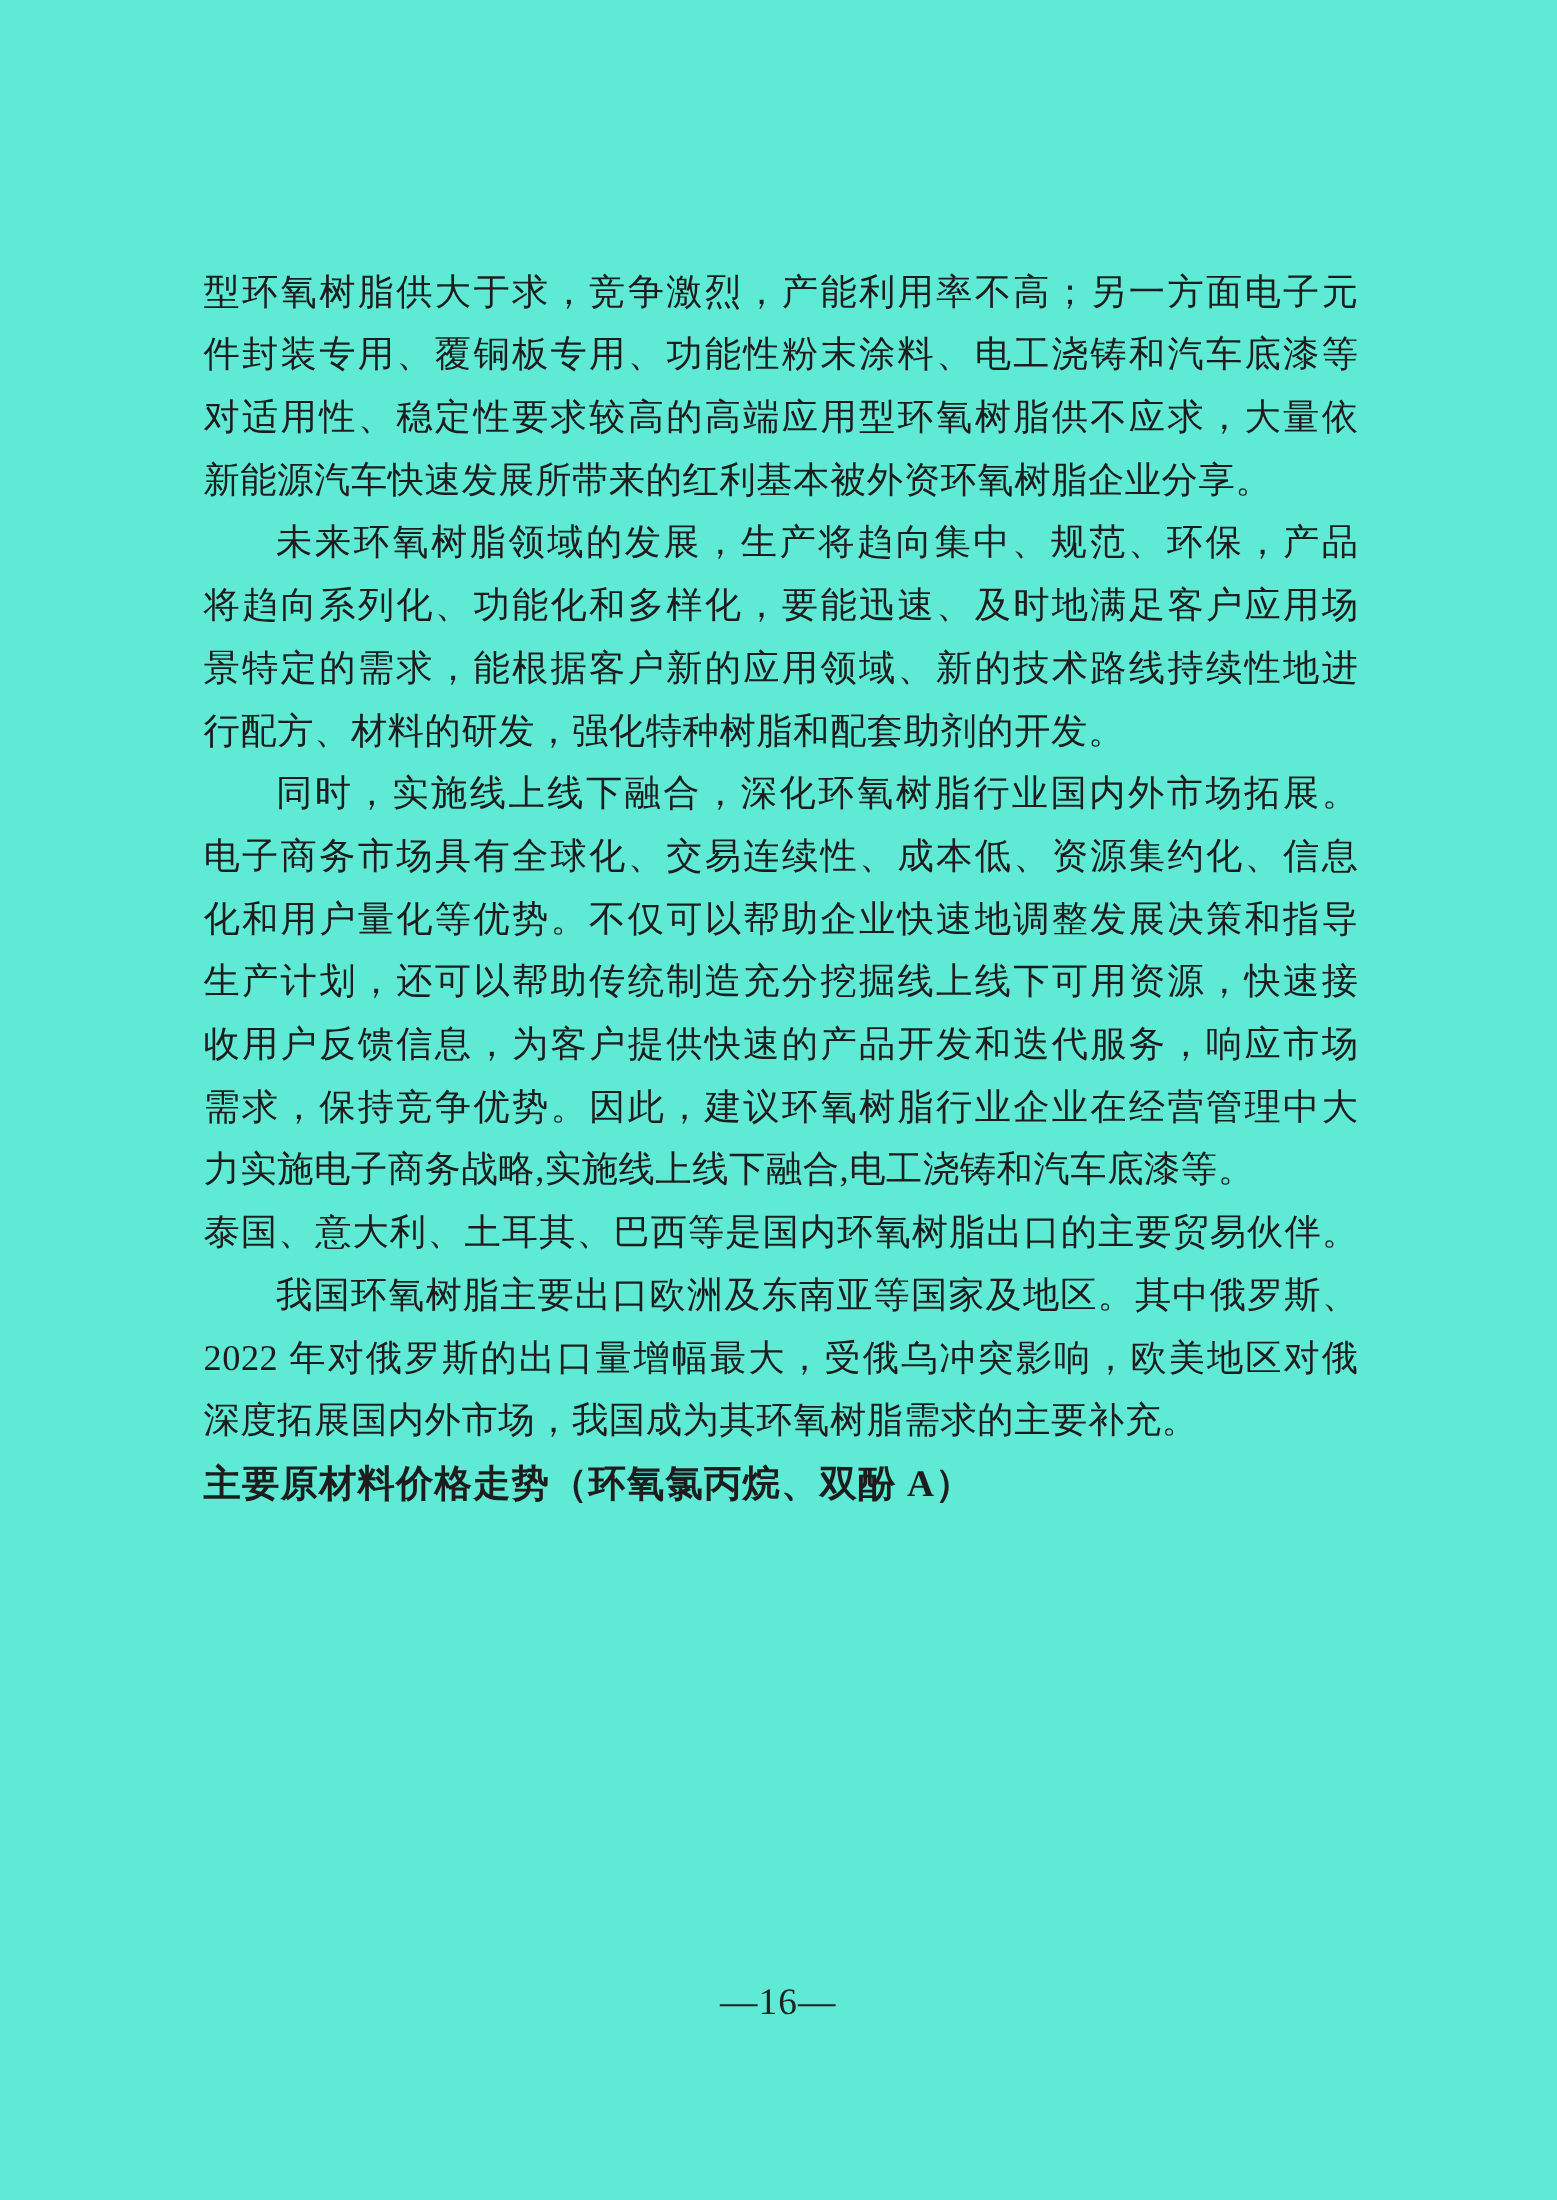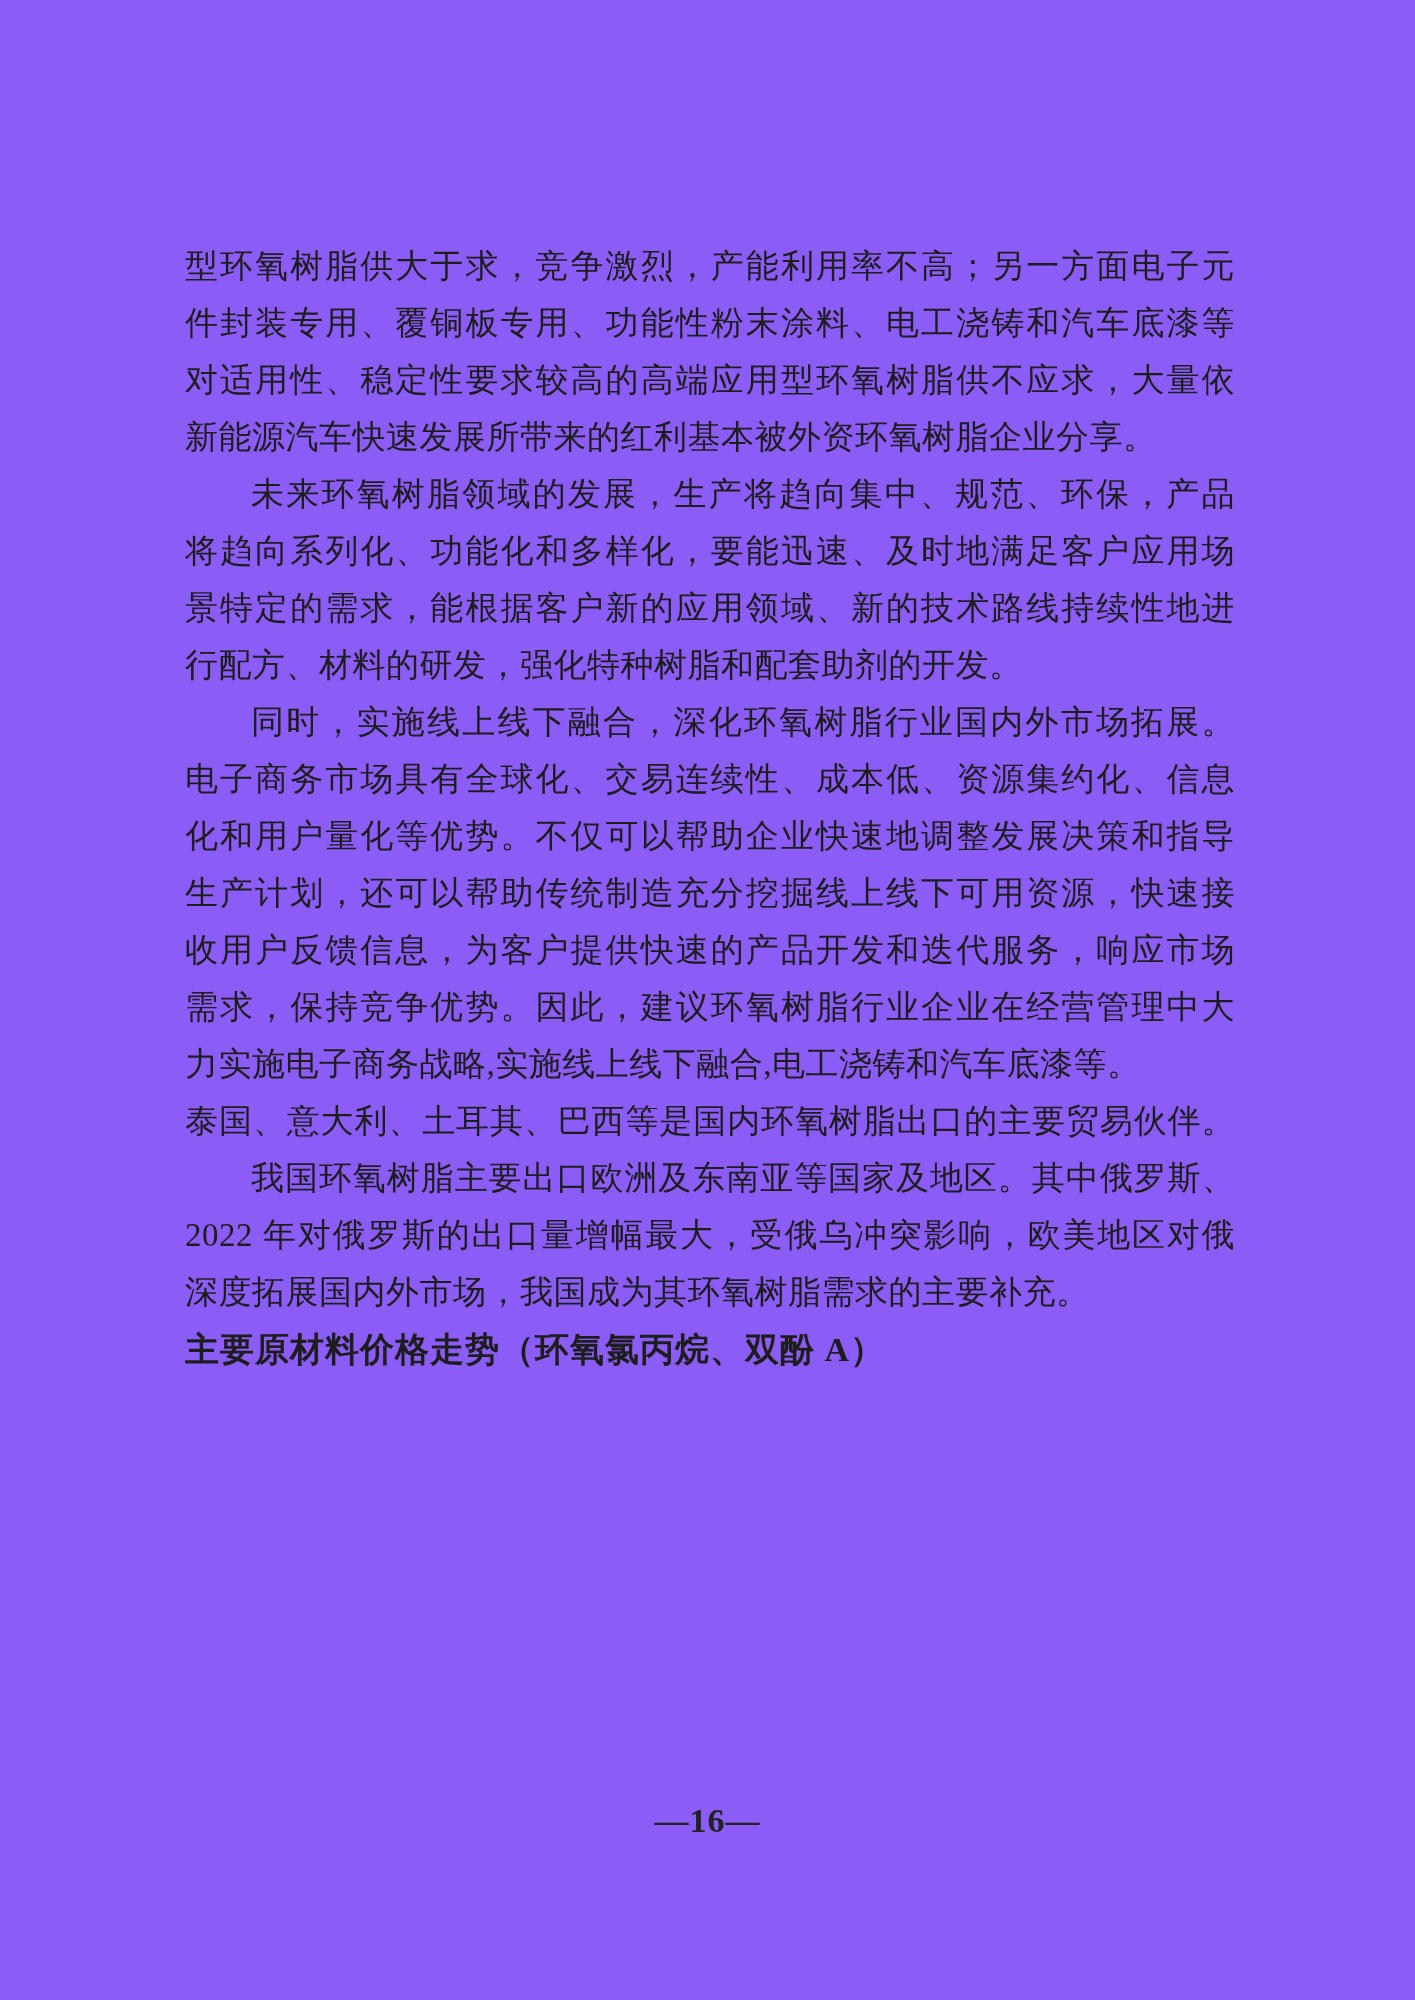--- a/index.html
+++ b/index.html
@@ -6,21 +6,21 @@
   html, body {
     margin: 0;
     padding: 0;
     background: #e8e8e8;
   }
   .page {
     position: relative;
     width: 1415px;
     height: 2000px;
     margin: 0 auto;
-    background: #8b5cf6;
+    background: #5eead4;
     overflow: hidden;
     font-family: "Liberation Serif", "DejaVu Serif", serif;
     color: #1d1d1d;
   }
   .body-text {
     position: absolute;
     left: 185px;
     top: 238px;
     width: 1050px;
   }
@@ -56,21 +56,20 @@
     text-align-last: left;
     letter-spacing: 1px;
     font-size: 34px;
   }
   .page-footer {
     position: absolute;
     left: 0;
     top: 1802px;
     width: 100%;
     text-align: center;
-    font-weight: bold;
   }
   .page-number {
     display: inline-block;
     font-size: 34px;
     letter-spacing: 1px;
     color: #222222;
   }
 </style>
 </head>
 <body>

